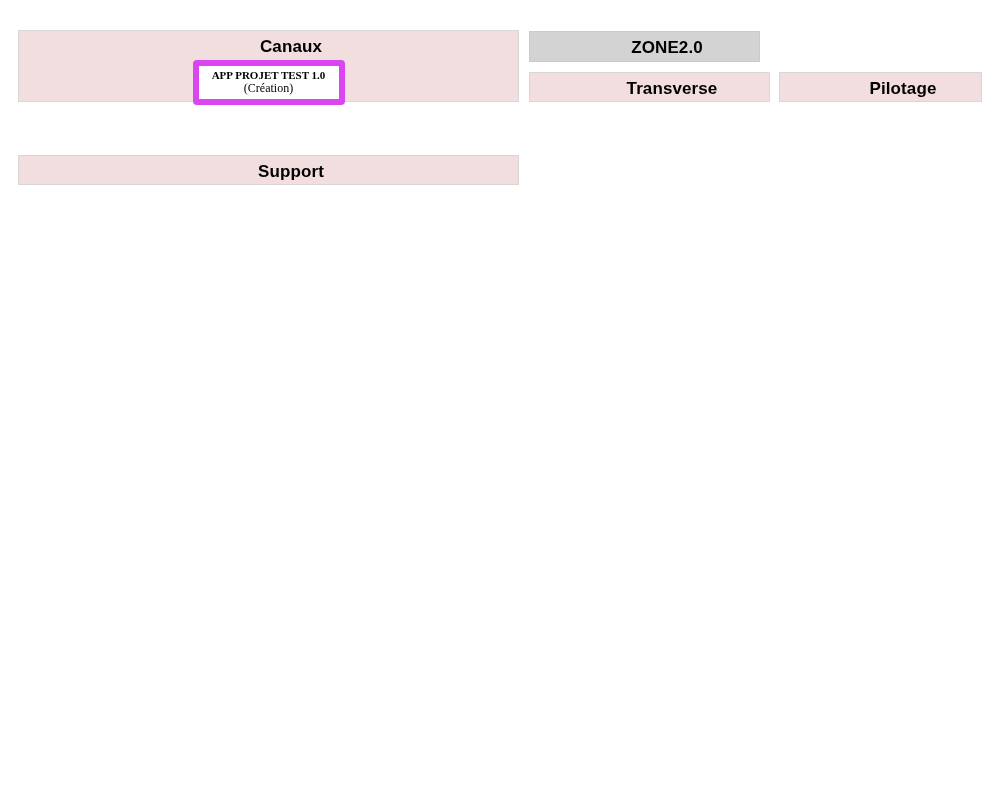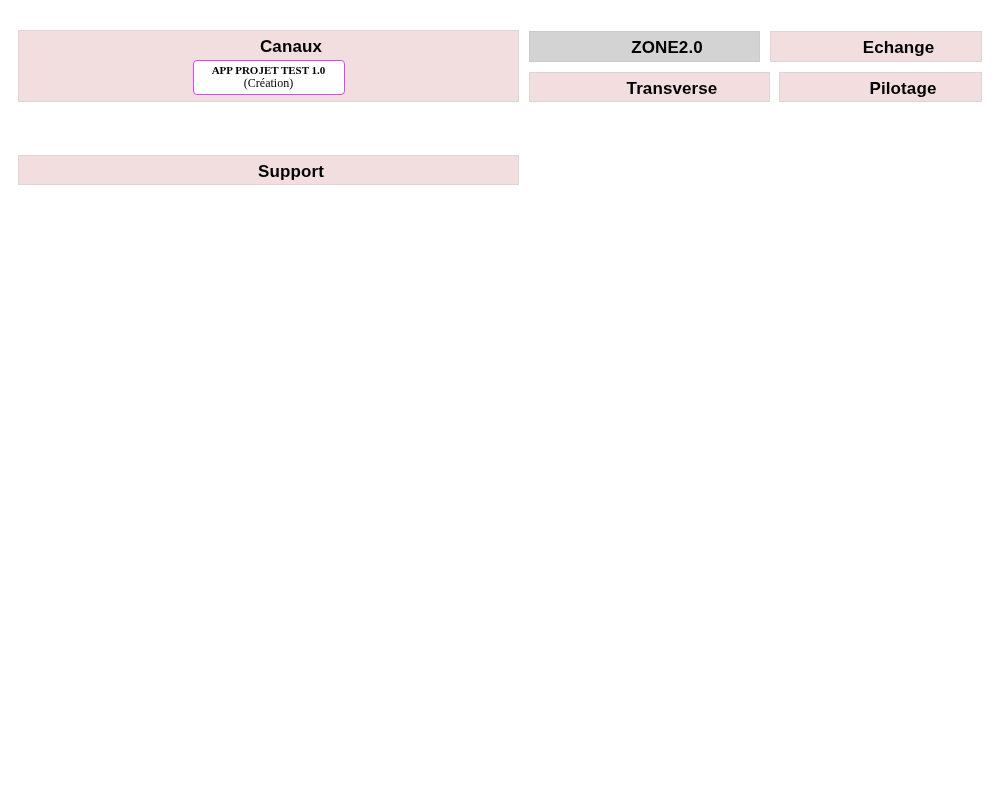--- a/index.html
+++ b/index.html
@@ -47,21 +47,21 @@
     white-space: nowrap;
     margin-left: 45px;
   }
 
   
   .app-card {
     box-sizing: border-box;
     margin-top: 3px;
     width: 152px;
     background: #ffffff;
-    border: 1px solid #d946ef;
+    border: 6px solid #d946ef;
     border-radius: 4px;
     padding: 3px 4px 4px 4px;
     text-align: center;
   }
   .app-name {
     font-family: "Liberation Serif", "DejaVu Serif", serif;
     font-weight: bold;
     font-size: 11px;
     line-height: 13px;
     white-space: nowrap;
@@ -93,23 +93,20 @@
     <div class="app-card">
       <div class="app-name">APP PROJET TEST 1.0</div>
       <div class="app-state">(Création)</div>
     </div>
   </div>
 
   <div class="zone gray" id="zone-zone20">
     <div class="zone-title">ZONE2.0</div>
   </div>
 
-  <div class="zone" id="zone-echange">
-    <div class="zone-title">Echange</div>
-  </div>
 
   <div class="zone" id="zone-pilotage">
     <div class="zone-title">Pilotage</div>
   </div>
 
   <div class="zone" id="zone-transverse">
     <div class="zone-title">Transverse</div>
   </div>
 
 

